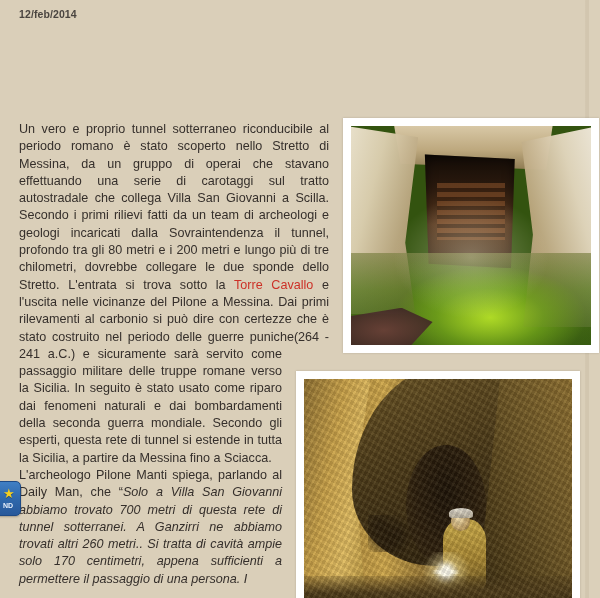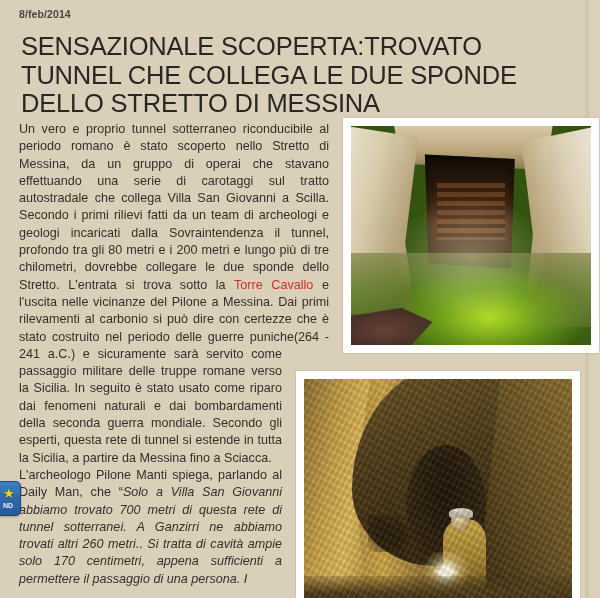--- a/index.html
+++ b/index.html
@@ -240,23 +240,22 @@
     color: #e8f0fb;
     font-weight: bold;
     line-height: 8px;
   }
 </style>
 </head>
 <body>
 
 <div id="page">
 
-  <div class="date">8/feb/2014</div>
-
-  <h1 class="headline">SENSAZIONALE SCOPERTA:TROVATO TUNNEL CHE COLLEGA LE DUE SPONDE DELLO STRETTO DI MESSINA</h1>
+  <div class="date">12/feb/2014</div>
+
 
   <div class="article-body">
 
     <div class="figure-right fig1">
       <span class="photo photo-tunnel-entrance">
         <span class="pt-lintel"></span>
         <span class="pt-wall-l"></span>
         <span class="pt-wall-r"></span>
         <span class="pt-door"></span>
         <span class="pt-door-brick"></span>

